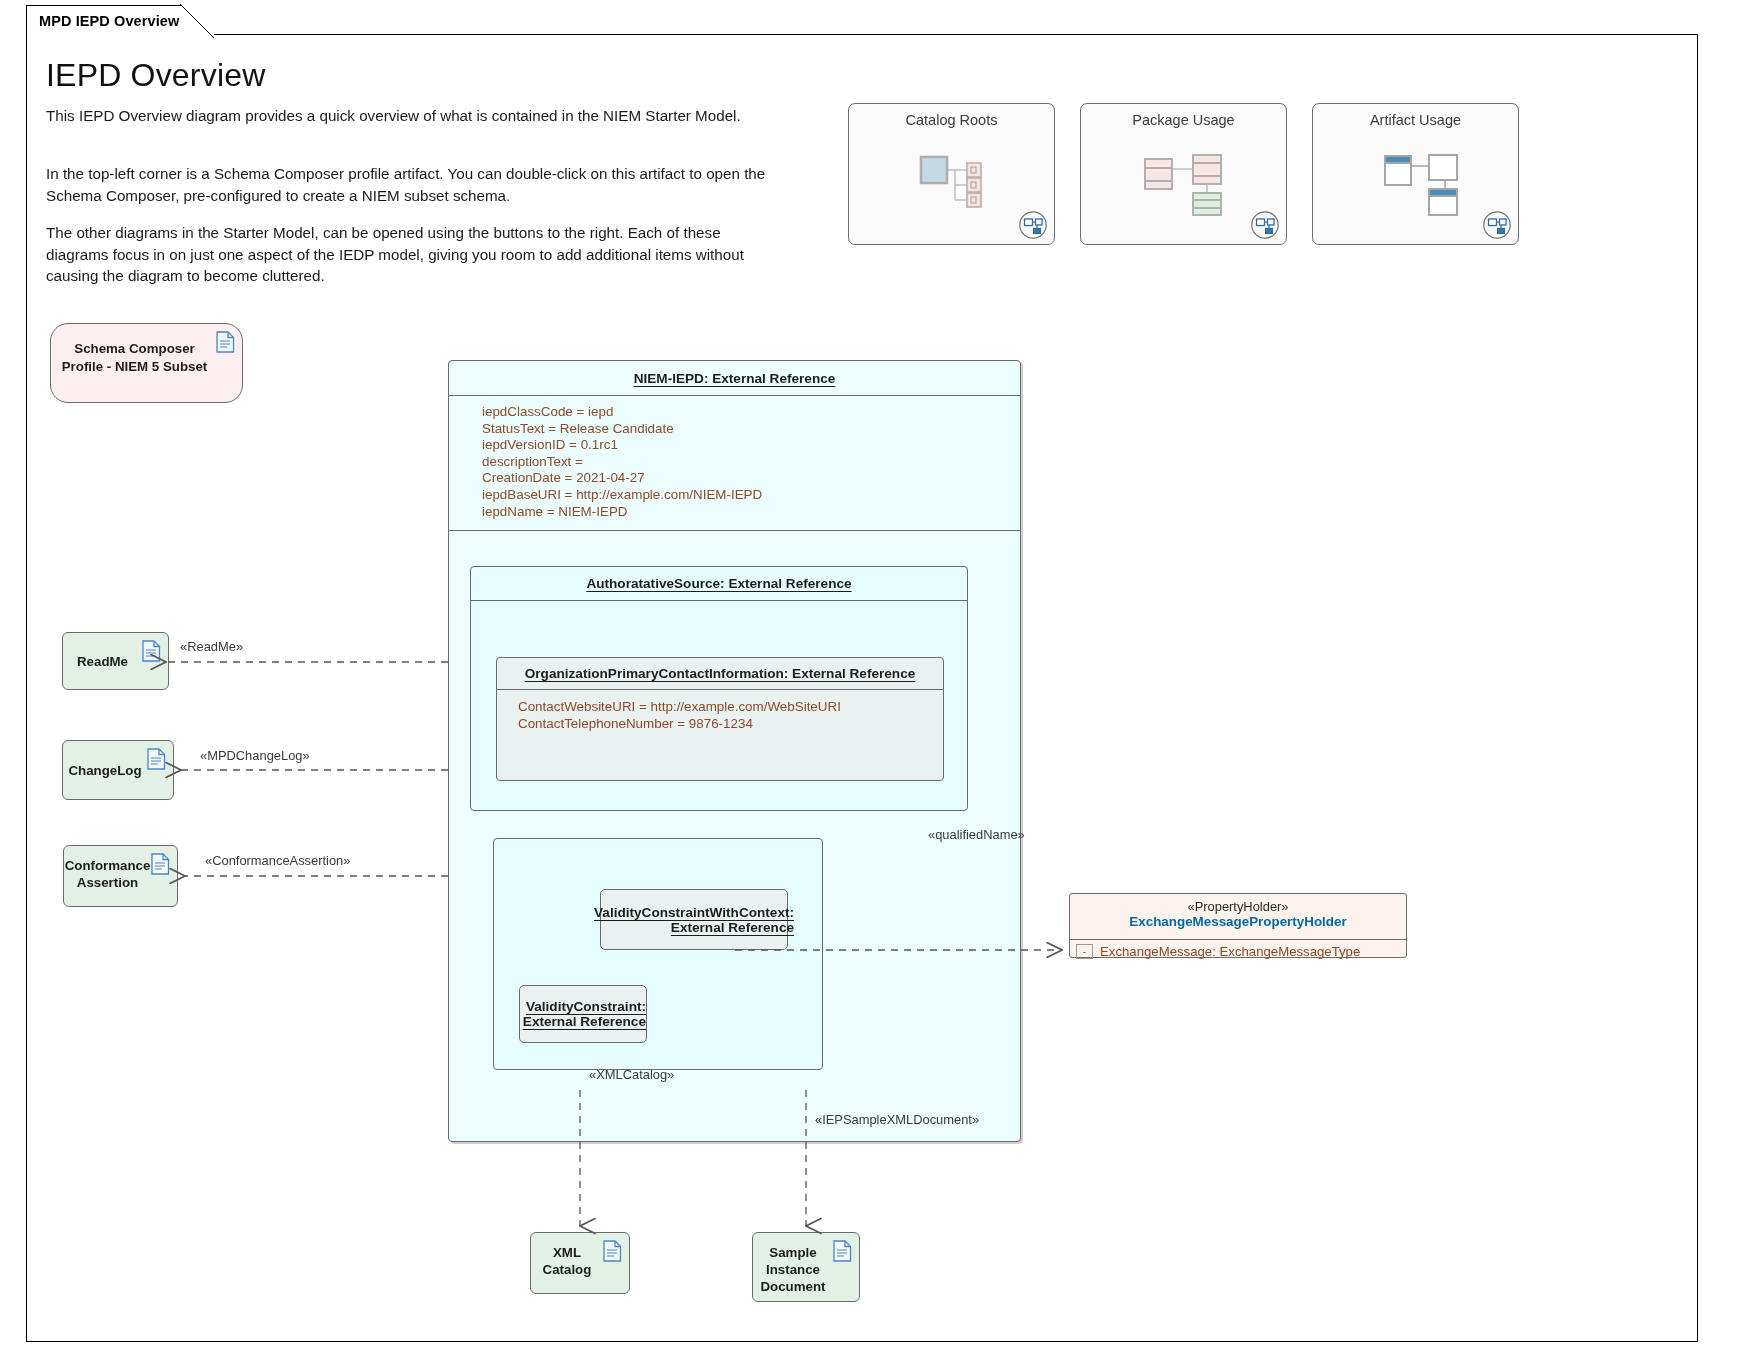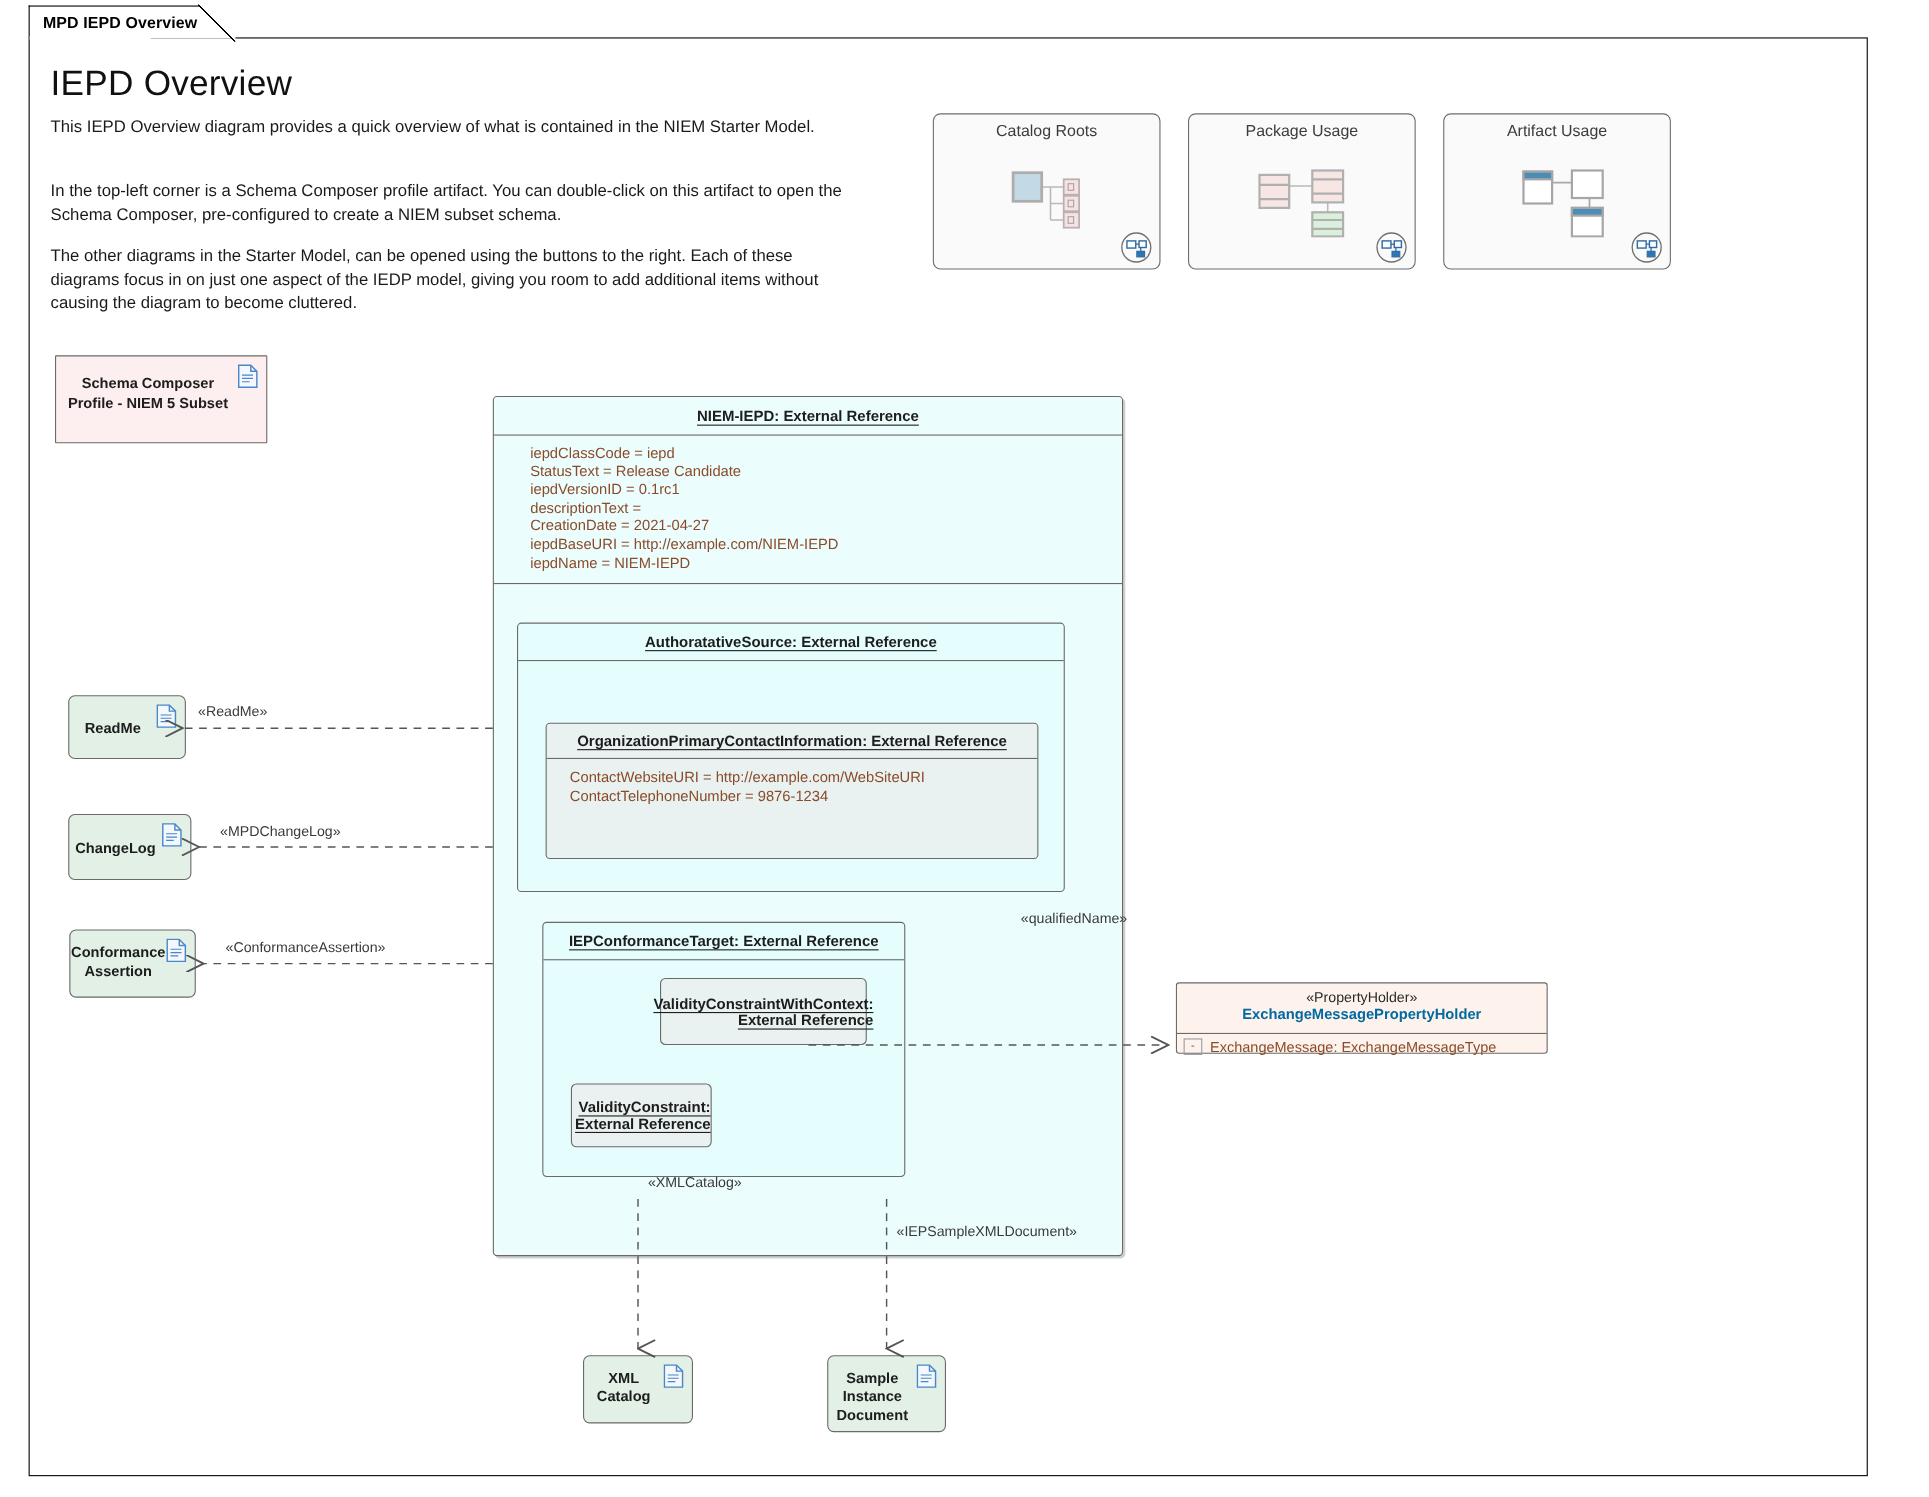--- a/index.html
+++ b/index.html
@@ -96,21 +96,21 @@
   }
   #vc{
     left:25px;top:146px;width:128px;height:58px;
     background:#e9f2f0;border:1.3px solid #6a6a6a;border-radius:5px;
     display:flex;align-items:center;justify-content:center;
   }
 
   
   #scp{
     left:50px;top:323px;width:193px;height:80px;
-    background:#fdeef0;border:1.3px solid #6a6a6a;border-radius:1px;
+    background:#fdeef0;border:1.3px solid #6a6a6a;border-radius:18px;
   }
   #scp .lbl{
     position:absolute;left:10px;right:34px;top:16px;text-align:center;
     font-size:13.3px;font-weight:bold;color:#1d1d1d;line-height:18px;
   }
 
   
   .artifact{
     background:#e2f0e6;border:1.3px solid #6a6a6a;border-radius:6px;
   }
@@ -265,23 +265,20 @@
         <span class="title">OrganizationPrimaryContactInformation: External Reference</span>
       </div>
       <div class="attrs">
         <div class="attr">ContactWebsiteURI = http://example.com/WebSiteURI</div>
         <div class="attr">ContactTelephoneNumber = 9876-1234</div>
       </div>
     </div>
   </div>
 
   <div class="node" id="ict">
-    <div class="hdr">
-      <span class="title">IEPConformanceTarget: External Reference</span>
-    </div>
     <div class="node" id="vcwc">
       <span class="title">ValidityConstraintWithContext: External Reference</span>
     </div>
     <div class="node" id="vc">
       <span class="title">ValidityConstraint: External Reference</span>
     </div>
   </div>
 </div>
 
 <div class="node artifact" style="left:62px;top:632px;width:107px;height:58px;">

